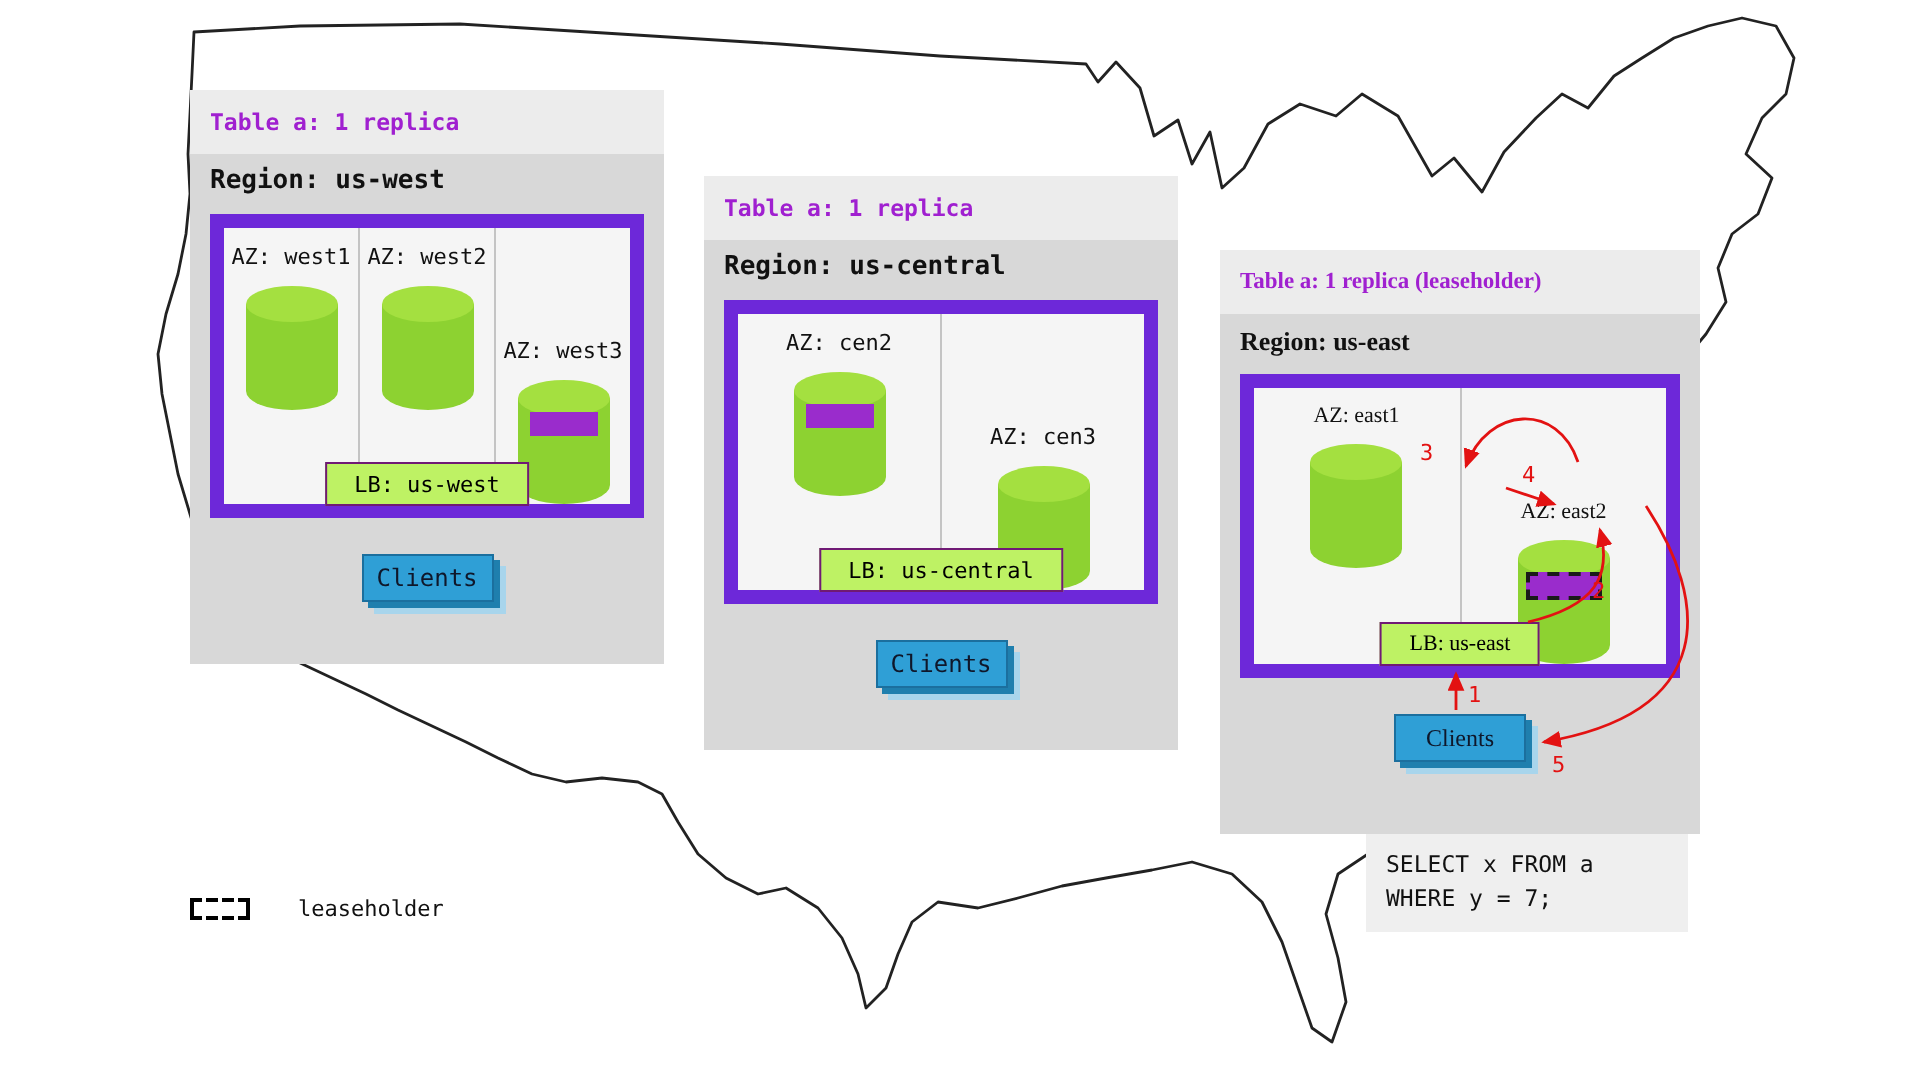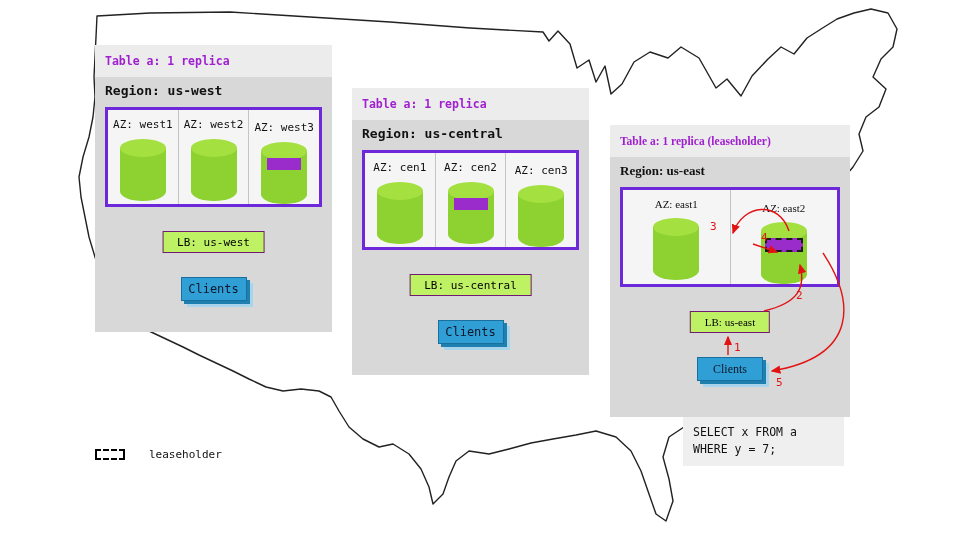--- a/index.html
+++ b/index.html
@@ -6,22 +6,22 @@
   body { background:#fff; font-family:"DejaVu Sans Mono","Liberation Mono",monospace; }
   .canvas { position:relative; width:960px; height:540px; background:#fff; overflow:hidden; }
 
   .map-svg { position:absolute; left:0; top:0; z-index:0; }
   .map-outline { fill:#ffffff; stroke:#222; stroke-width:1.4; stroke-linejoin:round; }
 
   .panel { position:absolute; z-index:2; background:#d8d8d8; }
   .panel-header { height:32px; background:#ececec; display:flex; align-items:center;
                   padding-left:10px; font-size:11.5px; font-weight:bold; color:#a020d0; }
   .region-title { position:absolute; left:10px; top:38px; font-size:13px; font-weight:bold; color:#111;text-align:center; }
-  .az-box { position:absolute; left:10px; right:10px; top:62px; height:100px;
-            background:#f5f5f5; border:3px solid #6d28d9; display:flex; }
+  .az-box { position:absolute; left:10px; right:10px; top:62px; height:152px;
+            background:#f5f5f5; border:7px solid #6d28d9; display:flex; }
   .az-col { flex:1; border-right:1px solid #c4c4c4; display:flex; flex-direction:column; align-items:center; }
   .az-col:last-child { border-right:none;justify-content:flex-end; }
   .az-label { font-size:11px; color:#111; padding-top:8px; white-space:nowrap; }
 
   .cyl { position:relative; width:46px; height:62px; margin-top:8px; }
   .cyl::before { content:""; position:absolute; top:9px; left:0; width:100%; height:53px;
                  background:#8dd231; border-radius:0 0 50% 50% / 0 0 18% 18%; }
   .cyl::after  { content:""; position:absolute; top:0; left:0; width:100%; height:18px;
                  border-radius:50%; background:#a4e040; }
   .replica { position:absolute; z-index:1; left:50%; transform:translateX(-50%); top:16px;
@@ -91,24 +91,20 @@
     </div>
     <div class="lb-box">LB: us-west</div>
     <div class="clients-btn">Clients</div>
   </div>
 
   <div class="panel" style="left:352px; top:88px; width:237px; height:287px;">
     <div class="panel-header">Table a: 1 replica</div>
     <div class="region-title">Region: us-central</div>
     <div class="az-box">
       <div class="az-col">
-        <div class="az-label">AZ: cen1</div>
-        <div class="cyl"></div>
-      </div>
-      <div class="az-col">
         <div class="az-label">AZ: cen2</div>
         <div class="cyl">
           <div class="replica"></div>
         </div>
       </div>
       <div class="az-col">
         <div class="az-label">AZ: cen3</div>
         <div class="cyl"></div>
       </div>
     </div>

